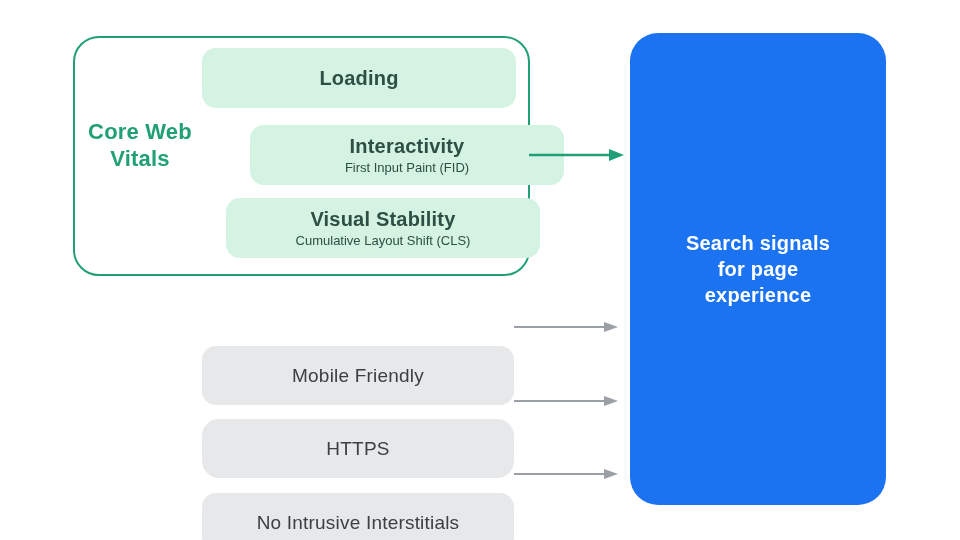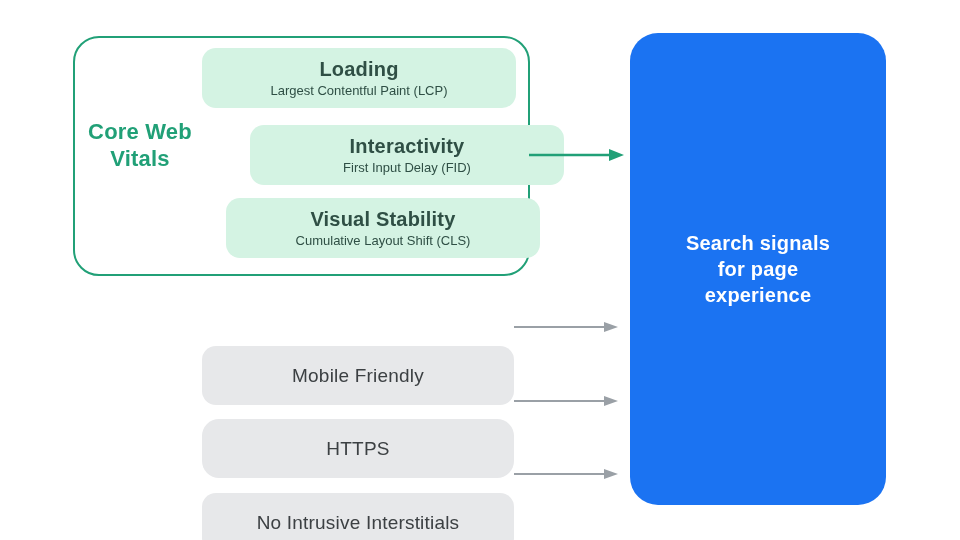--- a/index.html
+++ b/index.html
@@ -100,26 +100,25 @@
 <body>
 
 <div class="stage">
 
   <div class="cwv-group"></div>
 
   <div class="cwv-label">Core Web Vitals</div>
 
   <div class="pill mint" style="top:48px;">
     <div class="pill-title">Loading</div>
-    <div class="pill-subtitle">Largest Contentful Paint (LCP)</div>
   </div>
 
   <div class="pill mint" style="top:125px;margin-left:48px;">
     <div class="pill-title">Interactivity</div>
-    <div class="pill-subtitle">First Input Delay (FID)</div>
+    <div class="pill-subtitle">First Input Paint (FID)</div>
   </div>
 
   <div class="pill mint" style="top:198px;margin-left:24px;">
     <div class="pill-title">Visual Stability</div>
     <div class="pill-subtitle">Cumulative Layout Shift (CLS)</div>
   </div>
 
   <svg class="arrow" style="left:529px; top:146px;" width="98" height="18">
     <line x1="0" y1="9" x2="82" y2="9" stroke="#21A077" stroke-width="2.5"></line>
     <polygon points="80,3 95,9 80,15" fill="#21A077"></polygon>

